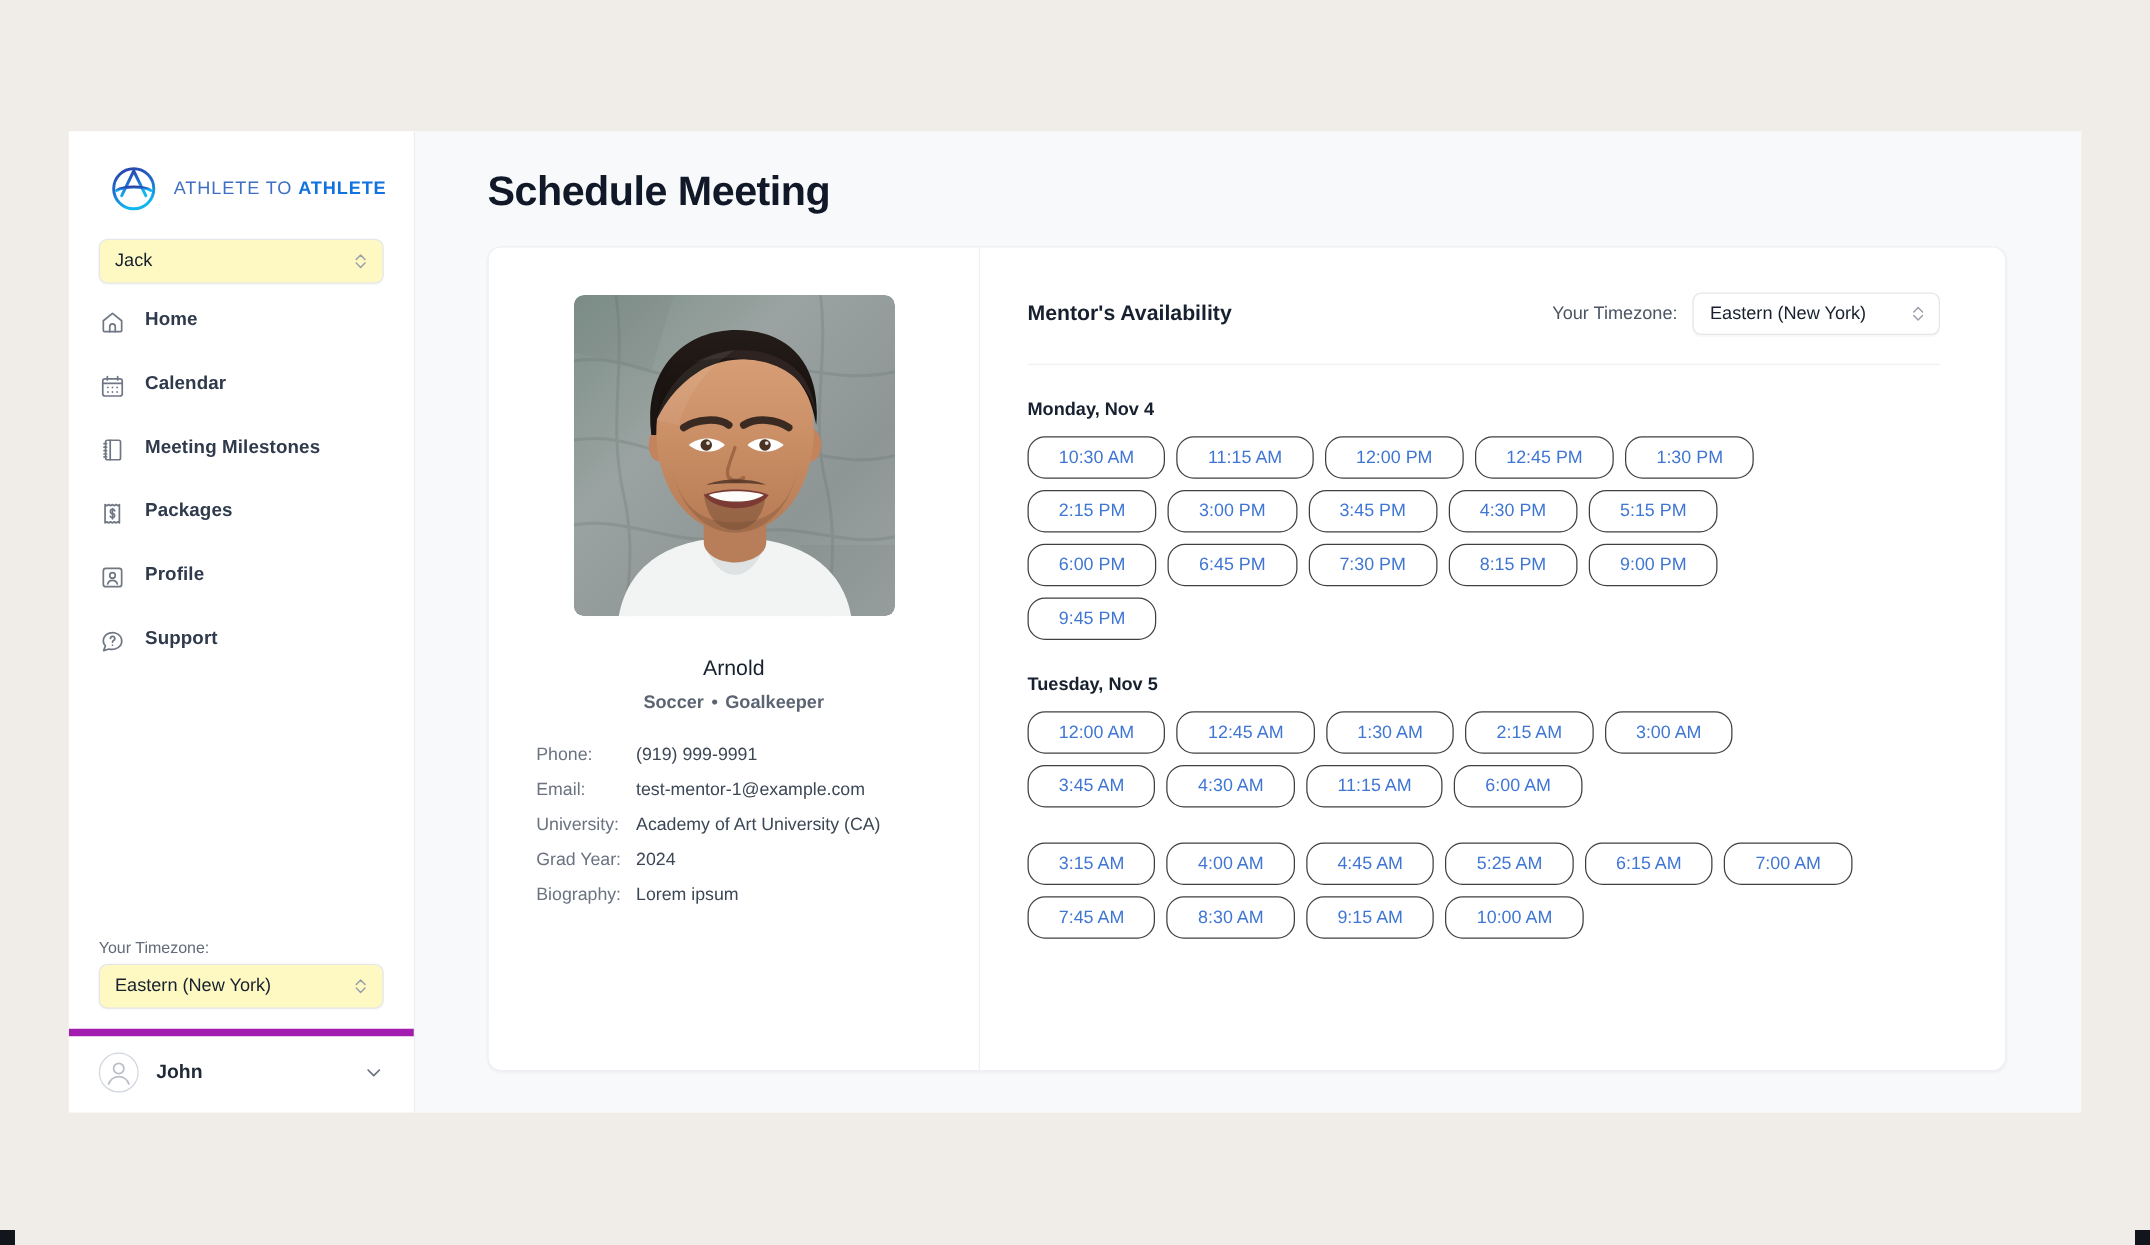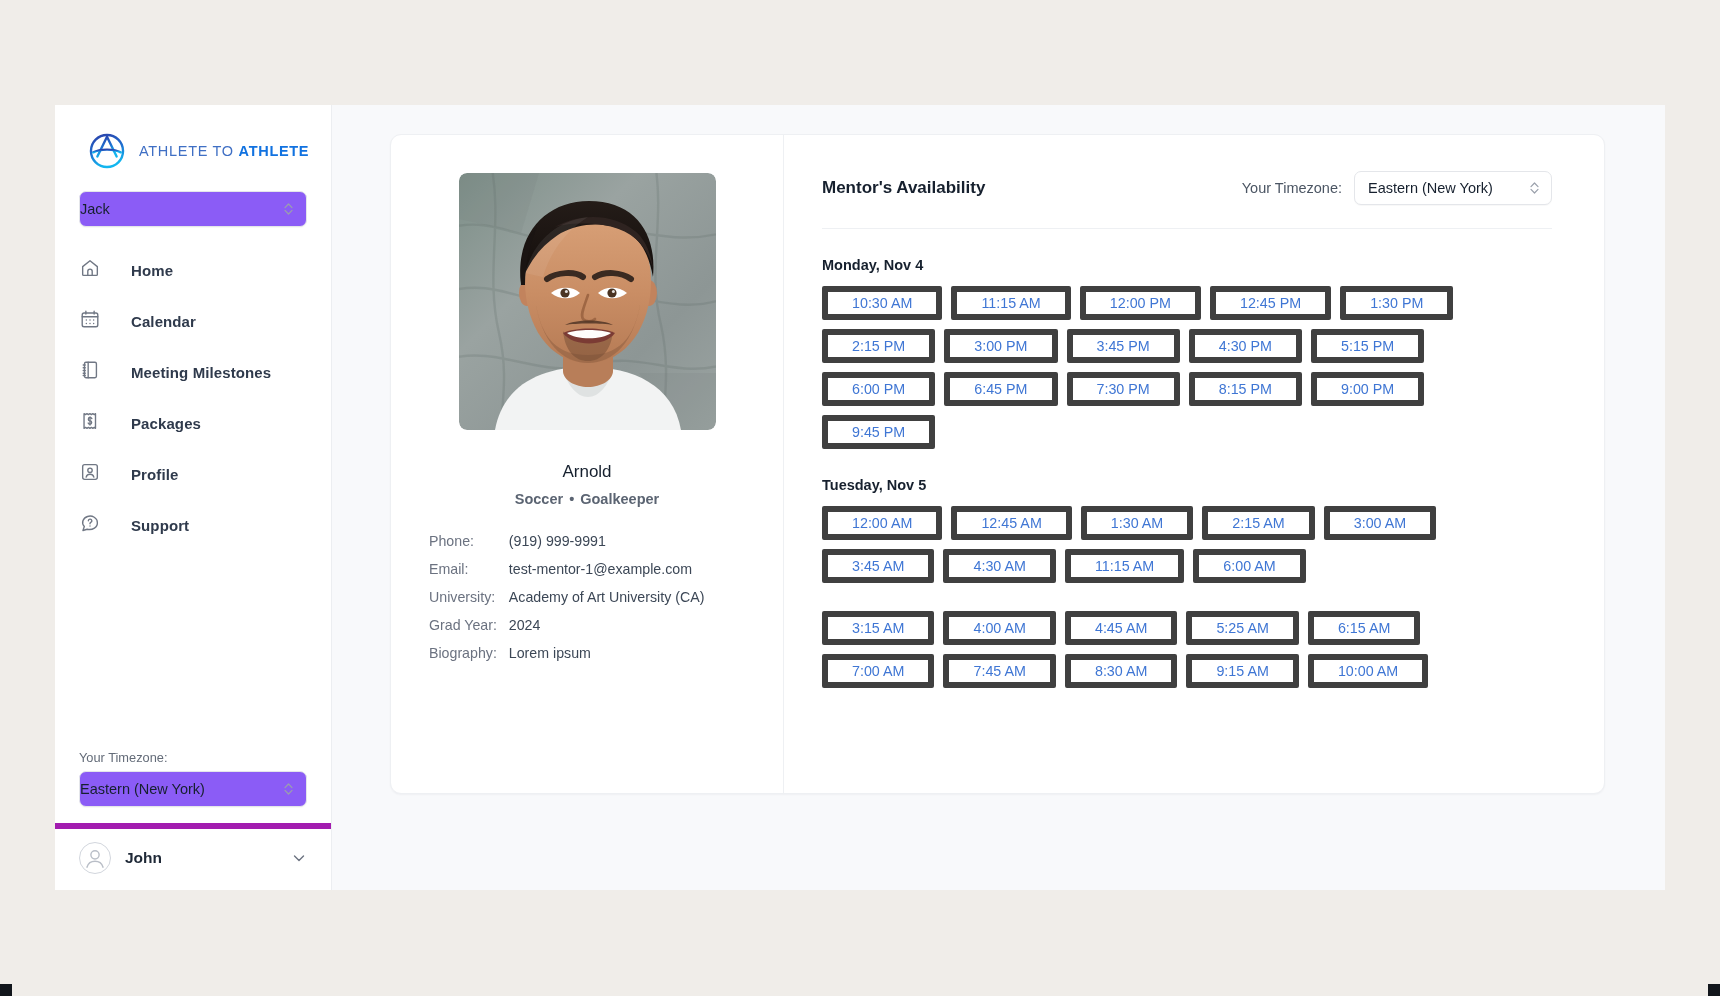--- a/index.html
+++ b/index.html
@@ -58,45 +58,45 @@
   .brand-text b { color: #1172e0; font-weight: 700; }
 
   .side-select-wrap {
     padding: 14px 24px 0 24px;
   }
   .side-select {
     position: relative;
     height: 36px;
     border: 1px solid #e4e6ea;
     border-radius: 7px;
-    background: #8b5cf6;
+    background: #fef9c3;
     display: flex;
     align-items: center;
-    padding: 0 0;
+    padding: 0 12px;
     font-size: 14.5px;
     color: #16202e;
     box-shadow: 0 1px 1px rgba(16,24,40,.03);
   }
   .side-select .updown {
     position: absolute;
     right: 12px;
     top: 50%;
     transform: translateY(-50%);
     width: 11px; height: 16px;
   }
 
   .nav {
     margin-top: 20px;
     display: flex;
     flex-direction: column;
   }
   .nav-item {
     display: flex;
-    align-items: flex-end;
-    gap: 30px;
+    align-items: flex-start;
+    gap: 15px;
     height: 32px;
     padding: 0 24px;
     margin-bottom: 19px;
     cursor: pointer;
   }
   .nav-icon {
     width: 22px; height: 22px;
     flex: 0 0 22px;
     color: #707784;
     display: block;
@@ -279,22 +279,22 @@
   }
   .slots {
     display: flex;
     flex-wrap: wrap;
     gap: 9px;
     max-width: 660px;
   }
   .slot {
     min-width: 86px;
     height: 34px;
-    border: 6px solid #404040;
-    border-radius: 2px;
+    border: 1px solid #404040;
+    border-radius: 14px;
     background: #ffffff;
     color: #3f76d4;
     font-size: 14.3px;
     font-weight: 400;
     display: inline-flex;
     align-items: center;
     justify-content: center;
     padding: 0 24px;
     cursor: pointer;
     white-space: nowrap;
@@ -447,20 +447,21 @@
             <path d="M3.5 6 L8 10.5 L12.5 6" fill="none" stroke="currentColor" stroke-width="1.4" stroke-linecap="round" stroke-linejoin="round"></path>
           </svg>
         </span>
       </div>
     </div>
 
   </aside>
 
   <main id="main">
 
+    <h1 id="page-title">Schedule Meeting</h1>
 
     <section class="card">
 
       <div class="mentor-col">
 
         <div class="photo">
           <svg viewBox="0 0 257 257" preserveAspectRatio="xMidYMid slice" aria-hidden="true">
             <defs>
               <linearGradient id="bgwall" x1="0" y1="0" x2="1" y2="1">
                 <stop offset="0%" stop-color="#7d8f88"></stop>

